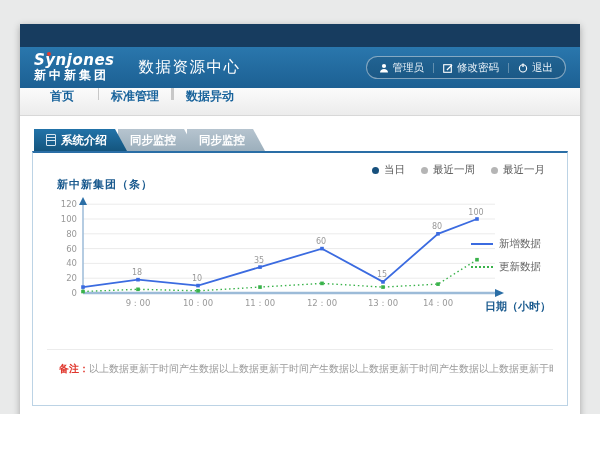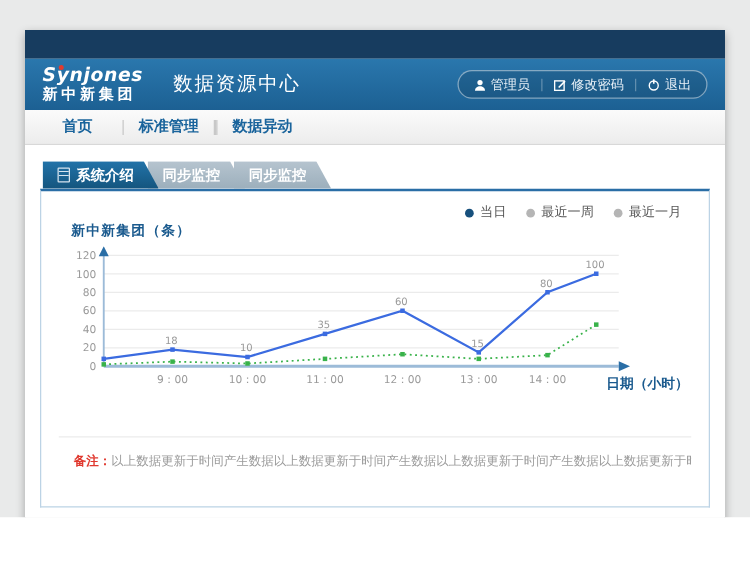--- a/index.html
+++ b/index.html
@@ -17,21 +17,21 @@
   .logo-en::after{content:"";position:absolute;left:13px;top:-1px;width:4px;height:4px;border-radius:50%;background:#e23b2e;}
   .logo-cn{font-size:12px;font-weight:bold;letter-spacing:3px;}
   .app-title{font-size:15.5px;margin-left:24px;letter-spacing:1.5px;font-weight:500;}
   .user-pill{margin-left:auto;display:flex;align-items:center;gap:9px;border:1px solid rgba(255,255,255,.45);
              background:rgba(0,0,0,.12);border-radius:12px;height:21px;padding:0 12px;font-size:10.5px;color:#e9f1f8;}
   .u-item{display:flex;align-items:center;gap:4px;cursor:pointer;white-space:nowrap;}
   .u-sep{width:1px;height:10px;background:rgba(255,255,255,.3);}
   .u-item svg{display:block;}
   
   .nav{height:27px;background:linear-gradient(#fbfbfb,#ececec);border-bottom:1px solid #d8d8d8;
-       display:flex;align-items:center;padding:0 6px;}
+       display:flex;padding:0 6px;}
   .nav-item{width:72px;text-align:center;color:#1a649c;font-weight:bold;font-size:12px;cursor:pointer;}
   .nav-sep{width:1px;height:12px;background:#c8c8c8;}
   
   .tabs{display:flex;margin:13px 0 0 14px;height:22px;position:relative;}
   .tab{height:22px;line-height:22px;padding:0 20px 0 12px;color:#fff;font-size:11.5px;font-weight:bold;
        clip-path:polygon(0 0,calc(100% - 12px) 0,100% 100%,0 100%);cursor:pointer;display:flex;align-items:center;}
   .tab.active{background:linear-gradient(#2273a9,#14557e);position:relative;z-index:3;}
   .tab.inactive{background:linear-gradient(#b6c4cf,#9cafbc);margin-left:-9px;}
   .tab.t2{z-index:2;} .tab.t3{z-index:1;}
   .doc-icon{display:inline-block;width:8px;height:10px;border:1px solid #d6e4ef;border-radius:1px;margin-right:5px;
@@ -189,20 +189,30 @@
           <rect x="145.2" y="91.98" width="3.6" height="3.6" fill="#39b24a"></rect>
           <rect x="207.2" y="88.28" width="3.6" height="3.6" fill="#39b24a"></rect>
           <rect x="269.2" y="84.58" width="3.6" height="3.6" fill="#39b24a"></rect>
           <rect x="330.2" y="88.28" width="3.6" height="3.6" fill="#39b24a"></rect>
           <rect x="385.2" y="85.32000000000001" width="3.6" height="3.6" fill="#39b24a"></rect>
           <rect x="424.2" y="60.900000000000006" width="3.6" height="3.6" fill="#39b24a"></rect>
         </svg>
 
       <div class="xlabel">日期（小时）</div>
 
+      <div class="legend">
+        <div class="legend-row">
+          <span class="lg-line"></span>
+          <span class="lg-text">新增数据</span>
+        </div>
+        <div class="legend-row">
+          <span class="lg-dots"></span>
+          <span class="lg-text">更新数据</span>
+        </div>
+      </div>
 
       <div class="note">
         <span class="note-label">备注：</span><span class="note-text">以上数据更新于时间产生数据以上数据更新于时间产生数据以上数据更新于时间产生数据以上数据更新于时间产生数据以上数据更新于</span>
       </div>
     </div>
 
   </div>
 </div>
 
 </body></html>

